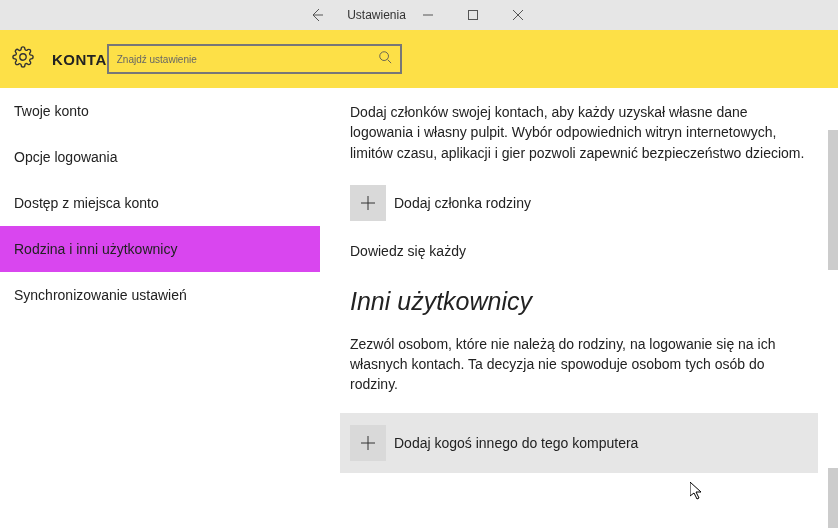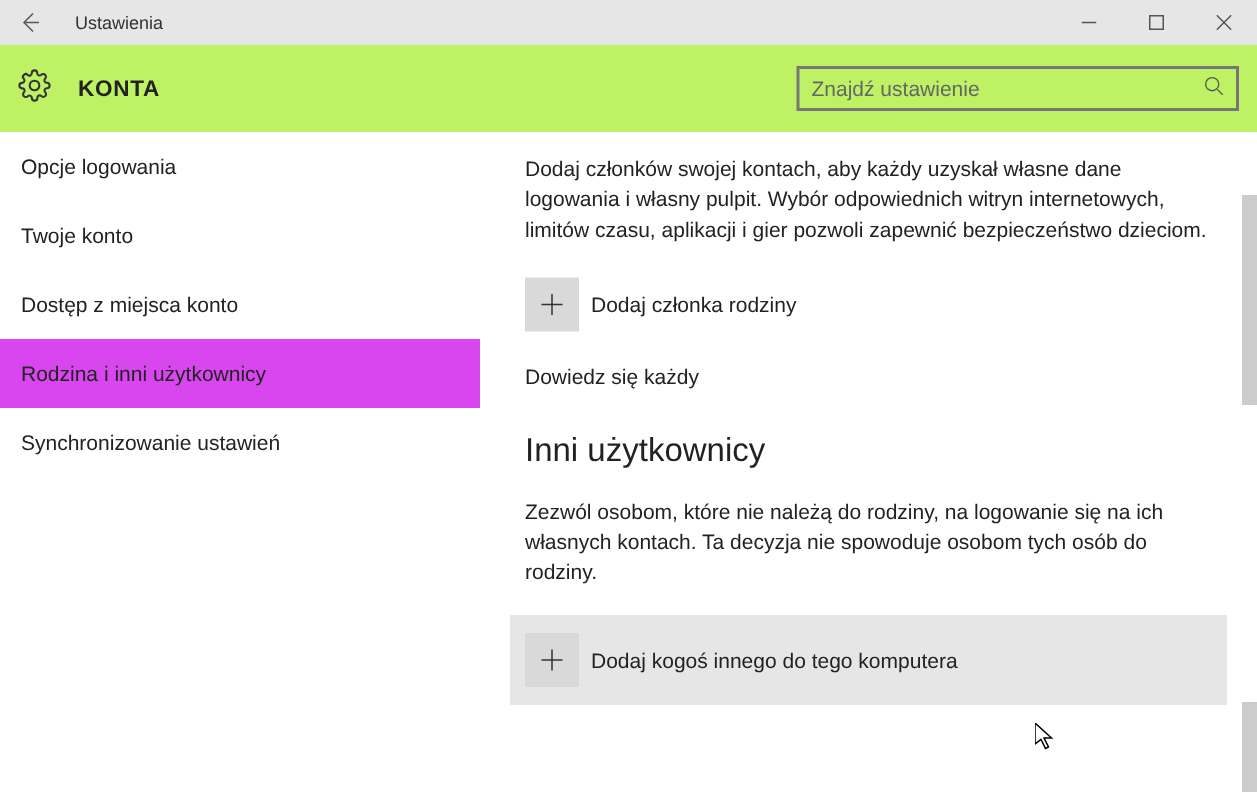--- a/index.html
+++ b/index.html
@@ -1,49 +1,49 @@
 <!DOCTYPE html>
 <html><head>
   <meta charset="utf-8">
   <style>
     * { margin: 0; padding: 0; box-sizing: border-box; font-family: "Segoe UI", Tahoma, sans-serif; }
     body { width: 838px; height: 532px; background: #fff; overflow: hidden; position: relative; }
     
-    .titlebar { height: 30px; background: #e6e6e6; display: flex; align-items: center; justify-content: space-between; padding: 0 0 0 8px; }
+    .titlebar { height: 30px; background: #e6e6e6; display: flex; align-items: center; justify-content: center; padding: 0 0 0 8px; }
     .titlebar-left { display: flex; align-items: center; gap: 18px; }
     .back-btn { width: 24px; height: 24px; display: flex; align-items: center; justify-content: center; cursor: pointer; color: #555; }
     .app-title { font-size: 12px; color: #333; }
     .title-controls { display: flex; }
     .title-btn { width: 45px; height: 30px; display: flex; align-items: center; justify-content: center; color: #555; }
     .title-btn svg { width: 10px; height: 10px; }
     
-    .header { height: 58px; background: #bef264; display: flex; align-items: center; justify-content: space-between; padding: 0 12px; }
+    .header { height: 58px; background: #fde047; display: flex; align-items: center; padding: 0 12px; }
     .header-left { display: flex; align-items: center; gap: 18px; }
     .gear-icon { color: #333; }
     .section-title { font-size: 15px; font-weight: 600; letter-spacing: 0.5px; color: #222; }
     .search-box { width: 295px; height: 30px; border: 2px solid #777; display: flex; align-items: center; padding: 0 8px; justify-content: space-between; }
-    .search-text { font-size: 14px; color: #666; }
+    .search-text { font-size: 10px; color: #666; }
     .search-icon { color: #555; }
     
     .content { display: flex; height: calc(532px - 88px); }
     .sidebar { width: 320px; background: #fff; }
     .sidebar-item { padding: 15px 14px; font-size: 14px; color: #222; cursor: pointer; }
     .sidebar-item.selected { background: #d946ef; }
     
     .main { flex: 1; padding: 14px 30px 0 30px; position: relative; overflow: hidden; }
     .body-text { font-size: 14px; color: #222; line-height: 1.45; margin-bottom: 18px; }
     
     .add-row { display: flex; align-items: center; gap: 8px; margin-bottom: 18px; padding: 4px 0; }
     .add-row.highlighted { background: #e6e6e6; padding: 12px 10px; margin: 0 -10px; }
     .plus-btn { width: 36px; height: 36px; background: #d9d9d9; display: flex; align-items: center; justify-content: center; color: #333; }
     .add-label { font-size: 14px; color: #222; }
     
     .link-text { font-size: 14px; color: #222; margin-bottom: 28px; cursor: pointer; }
     
-    .section-heading { font-size: 22px; font-weight: 400; color: #222; margin-bottom: 18px; }
+    .section-heading { font-size: 25px; font-weight: 400; color: #222; margin-bottom: 18px; font-style: italic; }
     
     .scrollbar { position: absolute; right: 0; width: 10px; background: #ccc; }
     .scrollbar.sb1 { top: 130px; height: 140px; }
     .scrollbar.sb2 { top: 468px; height: 60px; }
     
     .cursor { position: absolute; left: 690px; top: 482px; pointer-events: none; }
   </style>
 </head>
 <body>
 
@@ -91,22 +91,22 @@
       <svg width="14" height="14" viewBox="0 0 16 16">
           <circle cx="7" cy="7" r="5" stroke="currentColor" stroke-width="1" fill="none"></circle>
           <path d="M11 11 L15 15" stroke="currentColor" stroke-width="1"></path>
         </svg>
     </span>
   </div>
 </div>
 
 <div class="content">
   <div class="sidebar">
+    <div class="sidebar-item">Twoje konto</div>
     <div class="sidebar-item">Opcje logowania</div>
-    <div class="sidebar-item">Twoje konto</div>
     <div class="sidebar-item">Dostęp z miejsca konto</div>
     <div class="sidebar-item selected">Rodzina i inni użytkownicy</div>
     <div class="sidebar-item">Synchronizowanie ustawień</div>
   </div>
 
   <div class="main">
     <div class="body-text">Dodaj członków swojej kontach, aby każdy uzyskał własne dane logowania i własny pulpit. Wybór odpowiednich witryn internetowych, limitów czasu, aplikacji i gier pozwoli zapewnić bezpieczeństwo dzieciom.</div>
 
     <div class="add-row">
       <div class="plus-btn">

